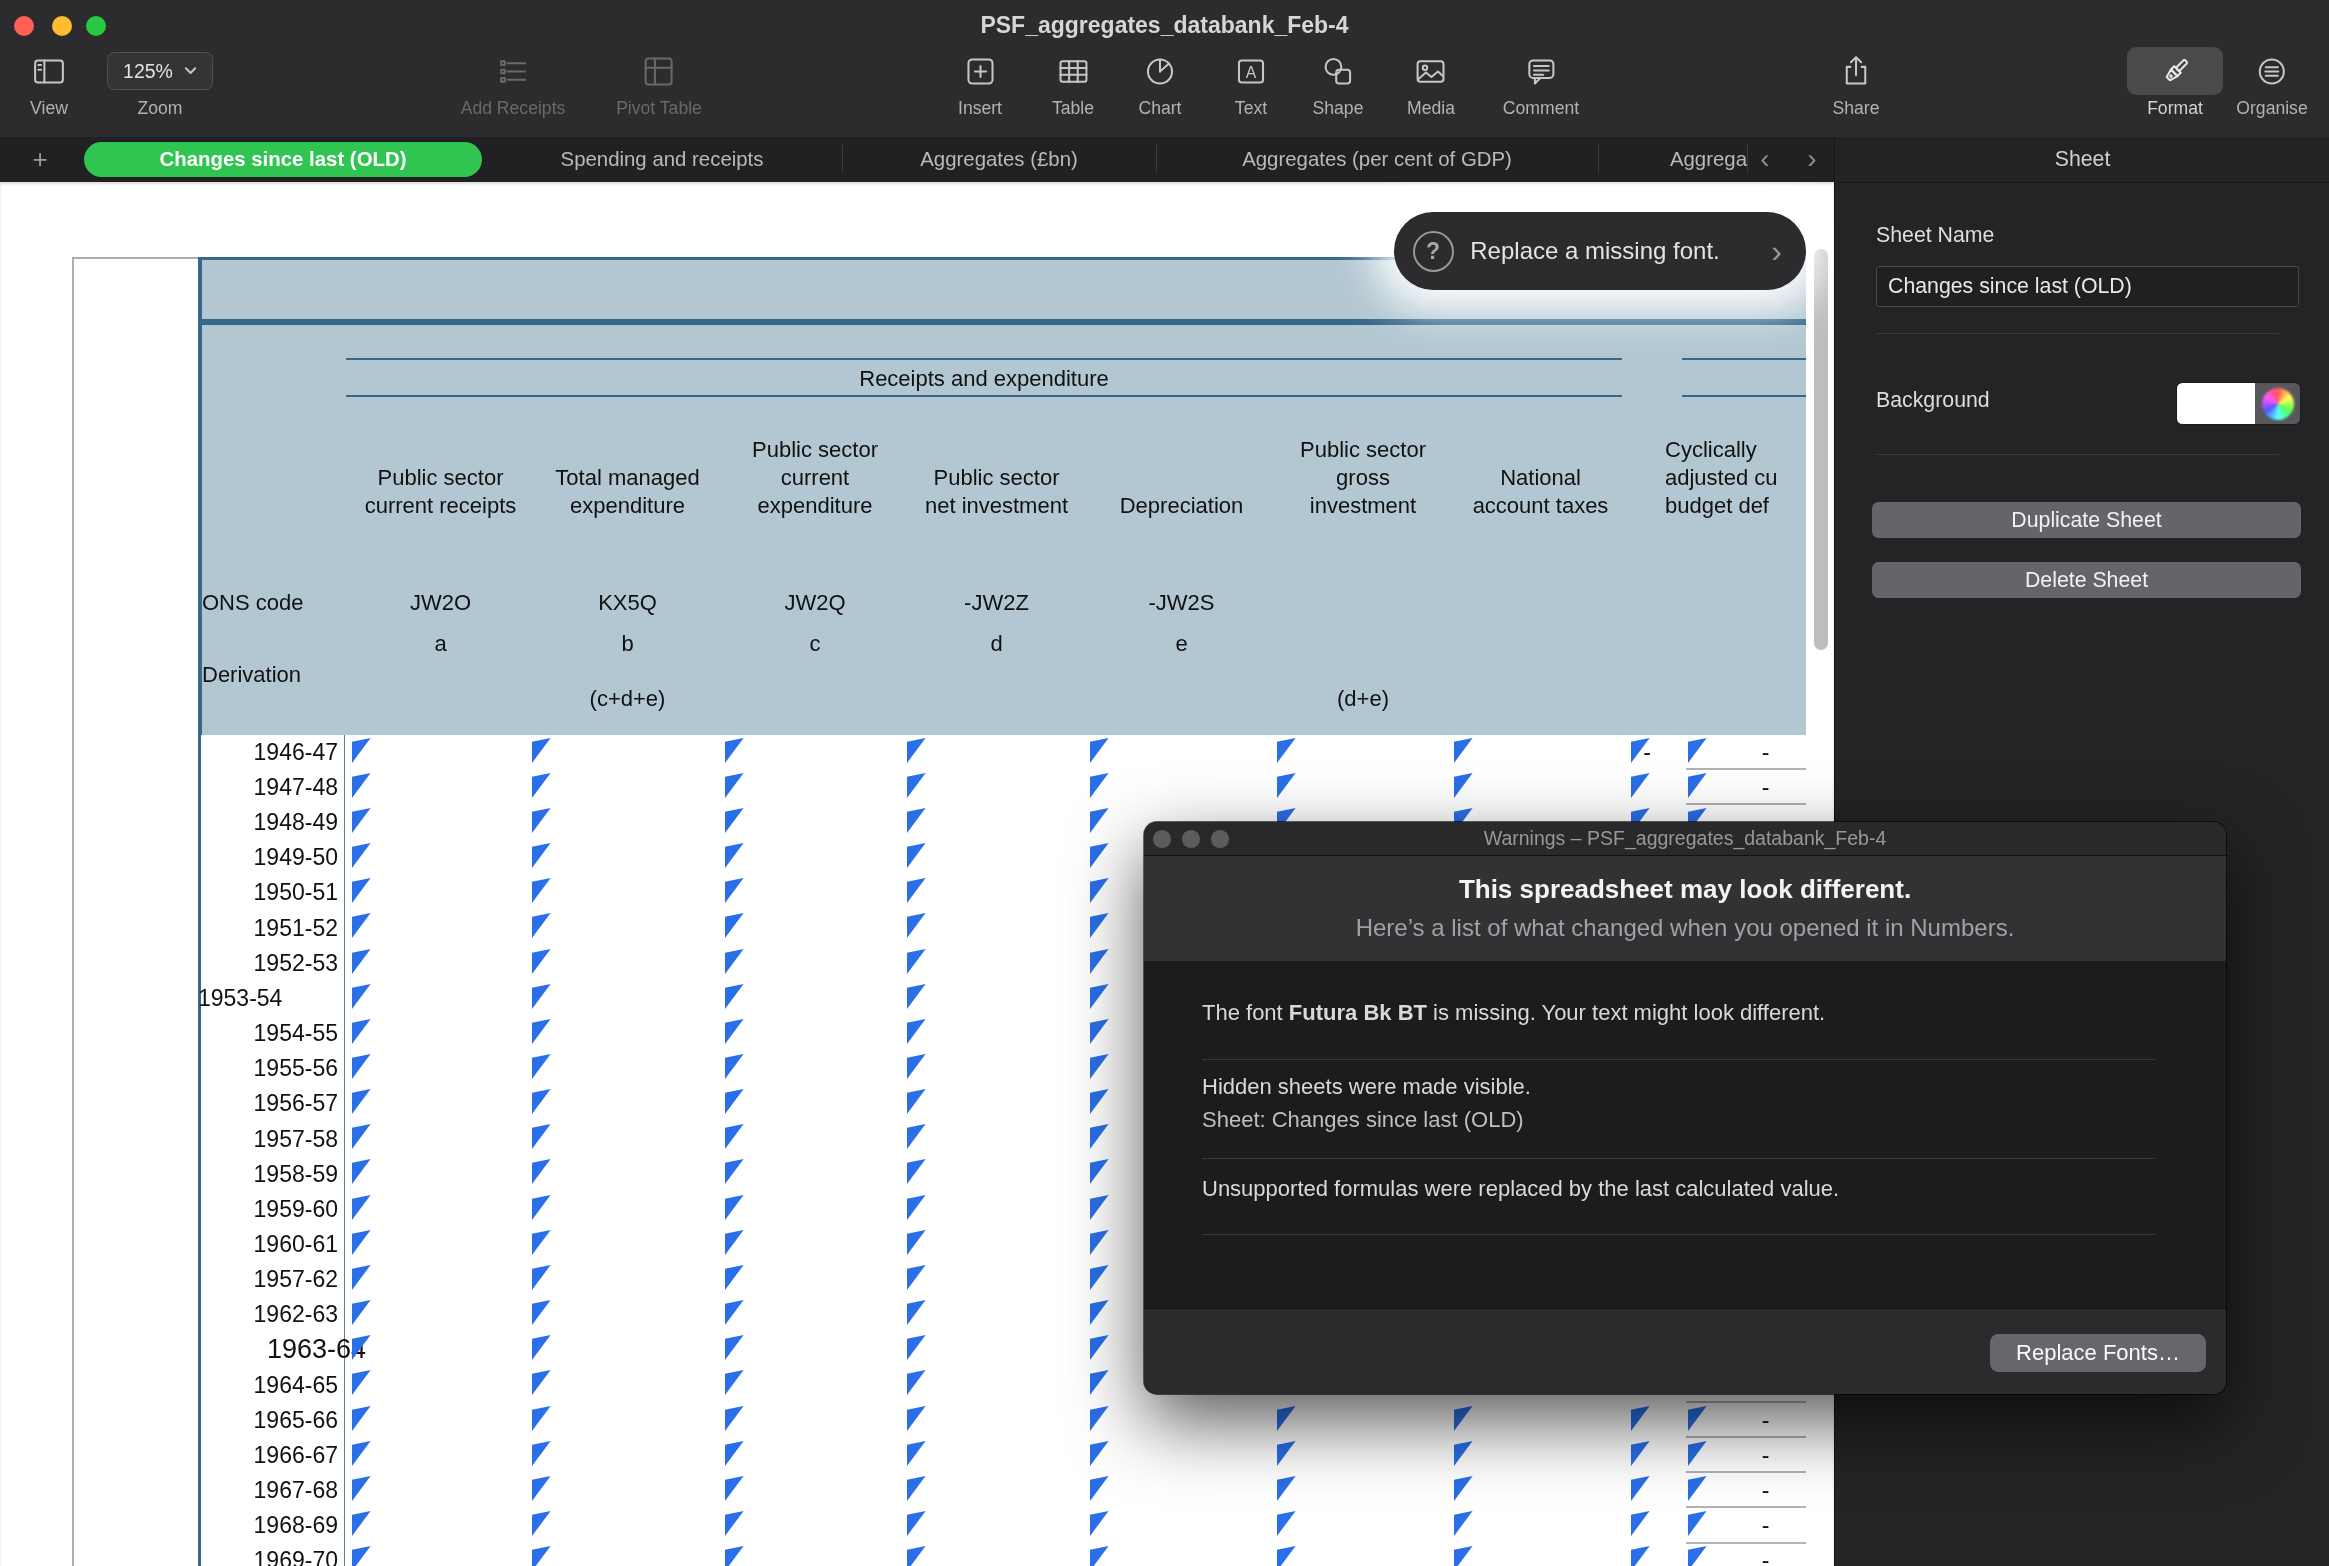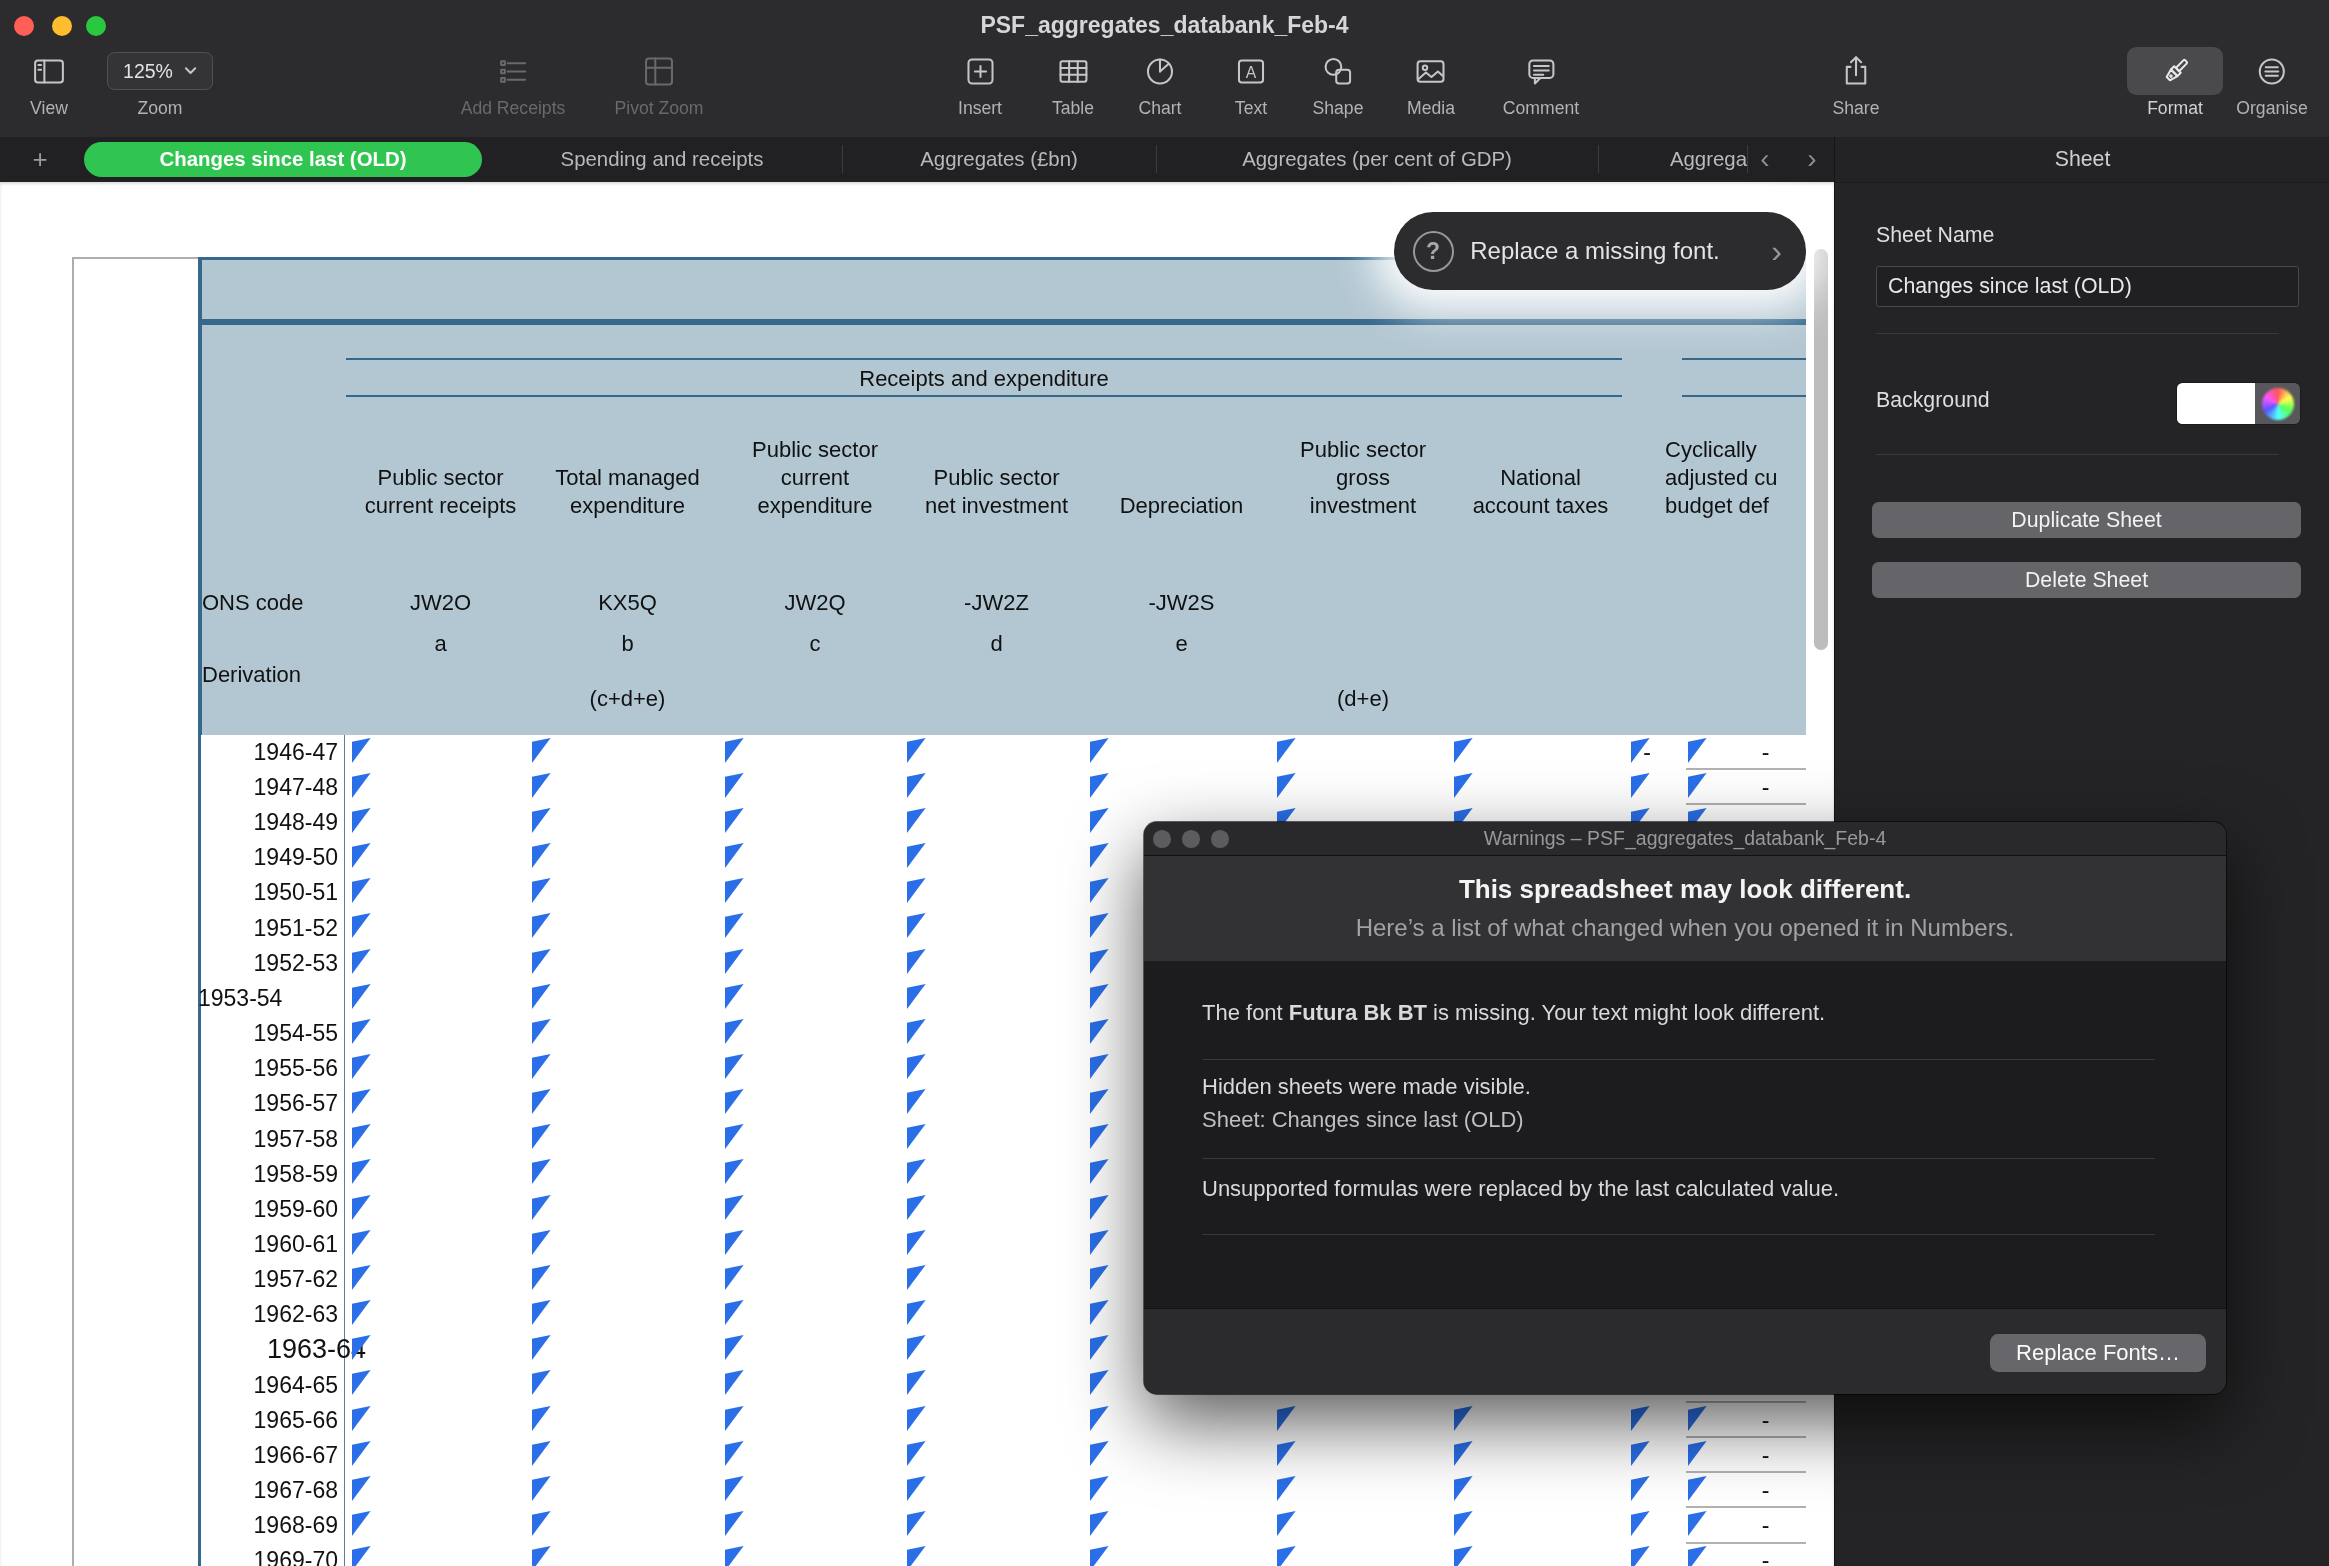--- a/index.html
+++ b/index.html
@@ -148,21 +148,21 @@
     </div>
 
     <div class="tbtn dim" style="left:659px">
       <span class="ticon-area">
         <svg class="icon" width="37" height="37" viewBox="0 0 40 40">
             <rect x="6" y="6" width="28" height="28" rx="3"></rect>
             <line x1="16" y1="6" x2="16" y2="34"></line>
             <line x1="6" y1="16" x2="34" y2="16"></line>
           </svg>
       </span>
-      <span class="tlabel">Pivot Zoom</span>
+      <span class="tlabel">Pivot Table</span>
     </div>
 
     <div class="tbtn" style="left:980px">
       <span class="ticon-area">
         <svg class="icon" width="37" height="37" viewBox="0 0 40 40">
             <rect x="7" y="7" width="26" height="26" rx="4"></rect>
             <line x1="20" y1="14" x2="20" y2="26"></line>
             <line x1="14" y1="20" x2="26" y2="20"></line>
           </svg>
       </span>

